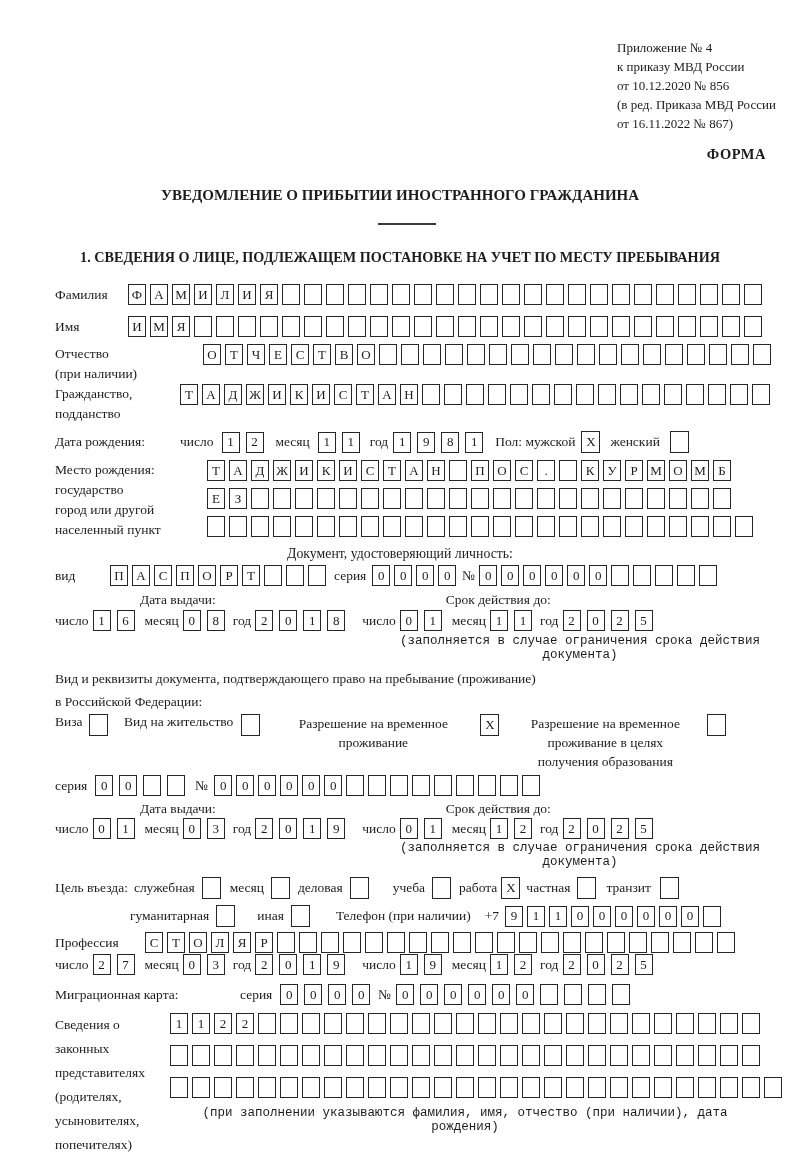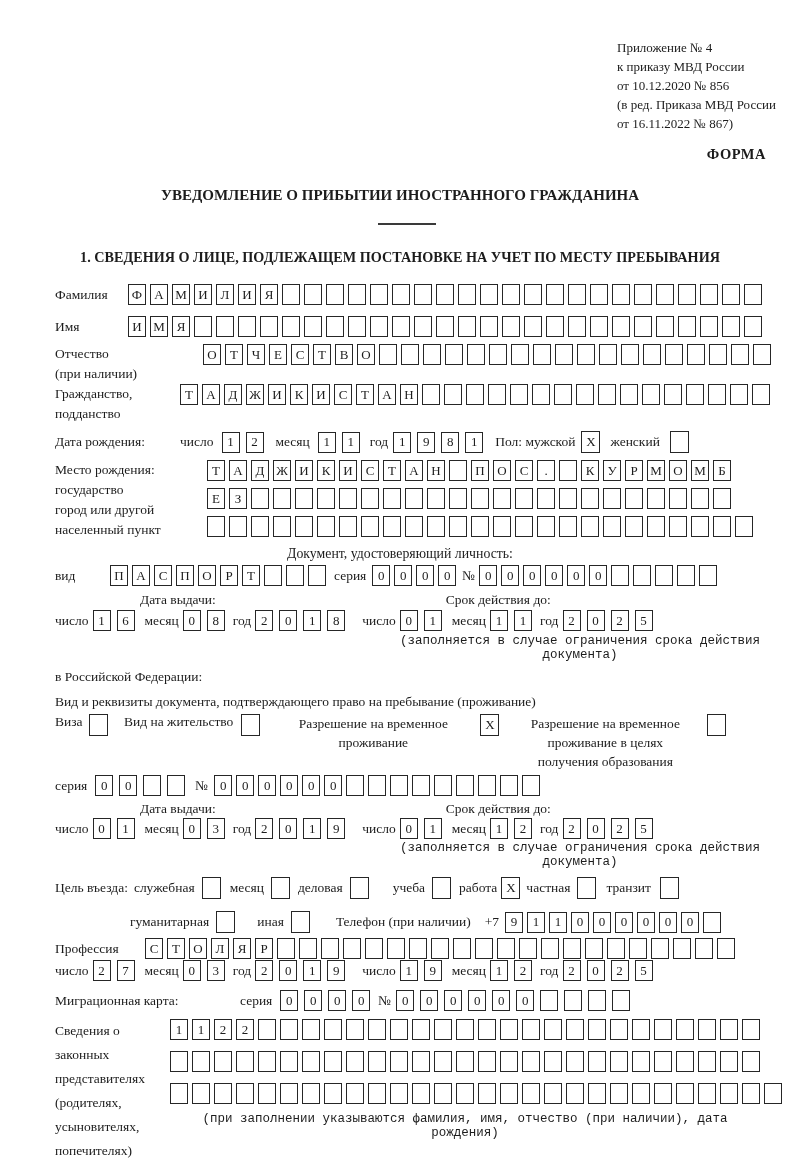--- a/index.html
+++ b/index.html
@@ -389,25 +389,25 @@
       <span class="cells dcells" style="margin-left:4px">
           <span class="cell">2</span>
           <span class="cell">0</span>
           <span class="cell">2</span>
           <span class="cell">5</span>
         </span>
     </div>
 
     <div class="note" style="margin-left:380px;width:400px;text-align:center;margin-top:3px">(заполняется в случае ограничения срока действия документа)</div>
 
+    <div class="frow" style="margin-top:9px">
+      <span>Вид и реквизиты документа, подтверждающего право на пребывание (проживание)</span>
+    </div>
     <div class="frow" style="margin-top:7px">
       <span>в Российской Федерации:</span>
-    </div>
-    <div class="frow" style="margin-top:9px">
-      <span>Вид и реквизиты документа, подтверждающего право на пребывание (проживание)</span>
     </div>
 
     <div class="frow top" style="margin-top:4px">
       <span class="lbl" style="width:34px">Виза</span>
       <span class="cells cb">
           <span class="cell"></span>
         </span>
       <span class="lbl" style="margin-left:16px">Вид на жительство</span>
       <span class="cells cb" style="margin-left:8px">
           <span class="cell"></span>
@@ -526,21 +526,21 @@
       <span class="lbl" style="margin-left:6px">частная</span>
       <span class="cells cb" style="margin-left:7px">
           <span class="cell"></span>
         </span>
       <span class="lbl" style="margin-left:10px">транзит</span>
       <span class="cells cb" style="margin-left:9px">
           <span class="cell"></span>
         </span>
     </div>
 
-    <div class="frow" style="margin-top:12px;margin-left:130px">
+    <div class="frow" style="margin-top:6px;margin-left:130px">
       <span class="lbl">гуманитарная</span>
       <span class="cells cb" style="margin-left:7px">
           <span class="cell"></span>
         </span>
       <span class="lbl" style="margin-left:22px">иная</span>
       <span class="cells cb" style="margin-left:7px">
           <span class="cell"></span>
         </span>
       <span class="lbl" style="margin-left:26px">Телефон (при наличии)</span>
       <span class="lbl" style="margin-left:14px">+7</span>

